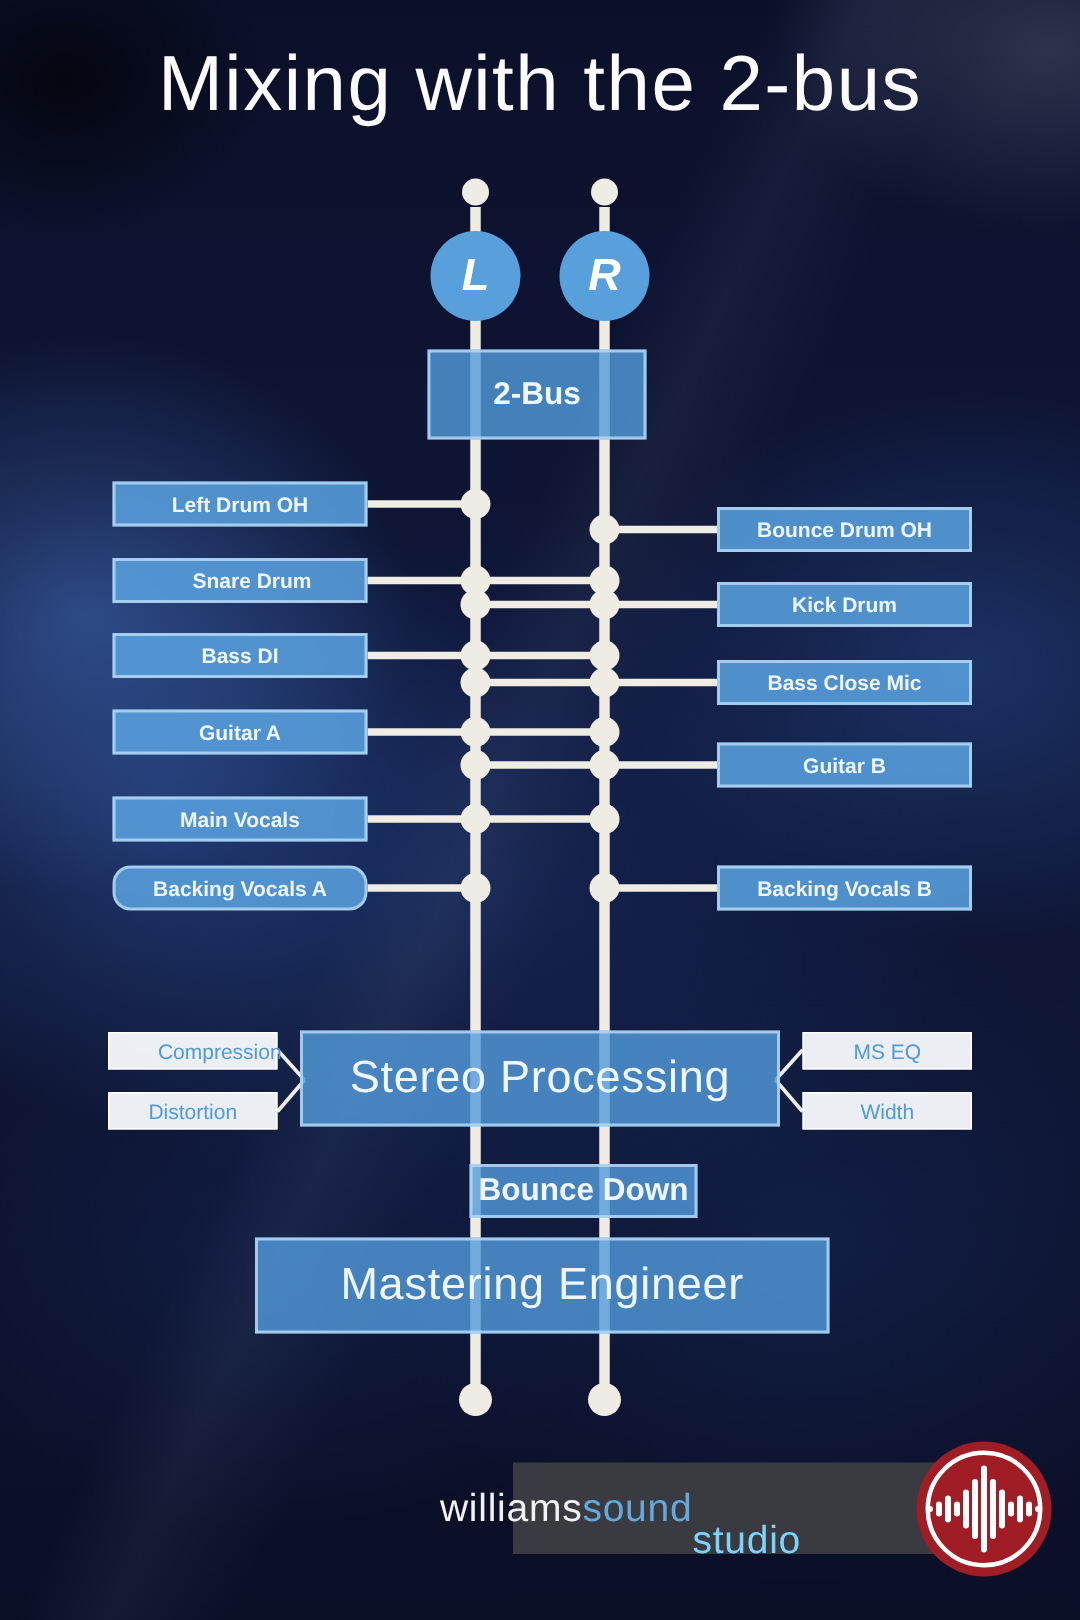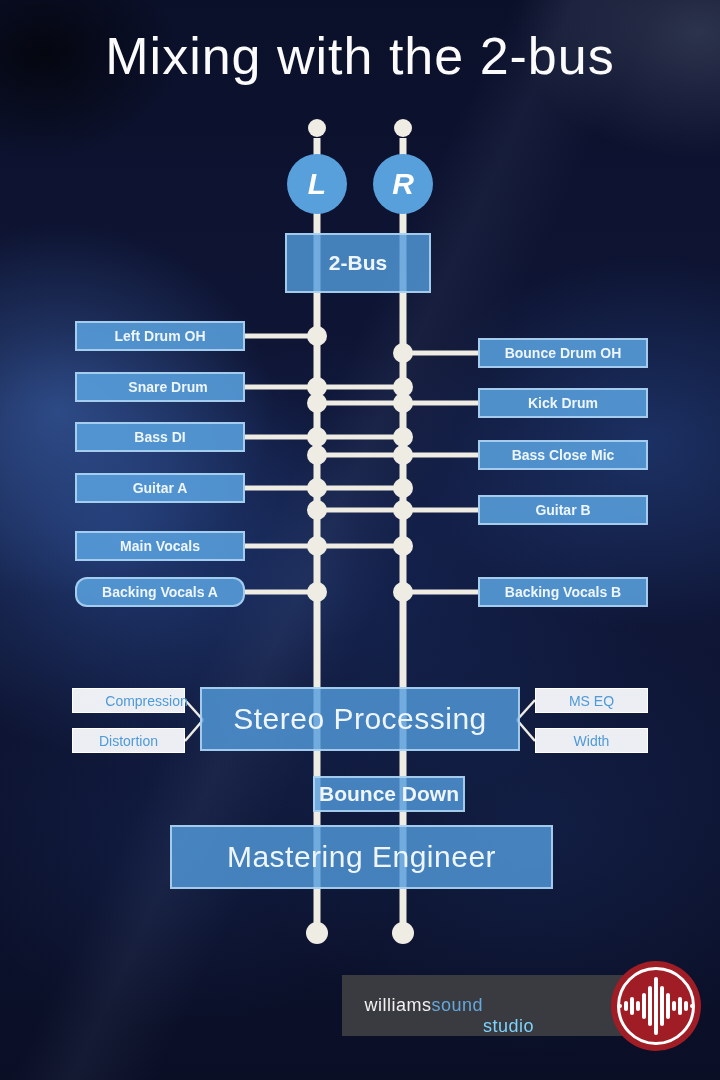--- a/index.html
+++ b/index.html
@@ -38,21 +38,21 @@
   .big{font-size:30px;font-weight:500;letter-spacing:0.5px;}
   .insert{
     position:absolute;width:113px;height:25px;display:flex;align-items:center;justify-content:center;
     background:rgba(250,252,255,0.94);border:1px solid #fff;box-sizing:border-box;
     color:#4f9ad8;font-size:14px;z-index:3;
   }
   .footerBar{
     position:absolute;left:342px;top:975px;width:314px;height:61px;
     background:rgba(61,61,66,0.95);z-index:4;display:flex;align-items:center;
     justify-content:flex-end;padding-right:122px;box-sizing:border-box;
-    font-size:18px;letter-spacing:0.5px;white-space:nowrap;
+    font-size:26px;letter-spacing:0.5px;white-space:nowrap;
   }
   .brand-williams{color:#f2f2f2;}
   .brand-sound{color:#64a8dc;}
   .brand-studio{color:#7dd3fc;margin-top:42px;}
   .logoCircle{
     position:absolute;left:611px;top:961px;width:90px;height:90px;border-radius:50%;
     background:#a01d26;z-index:5;display:flex;align-items:center;justify-content:center;
   }
   .logoRing{
     width:78px;height:78px;border-radius:50%;border:3px solid #fff;box-sizing:border-box;

